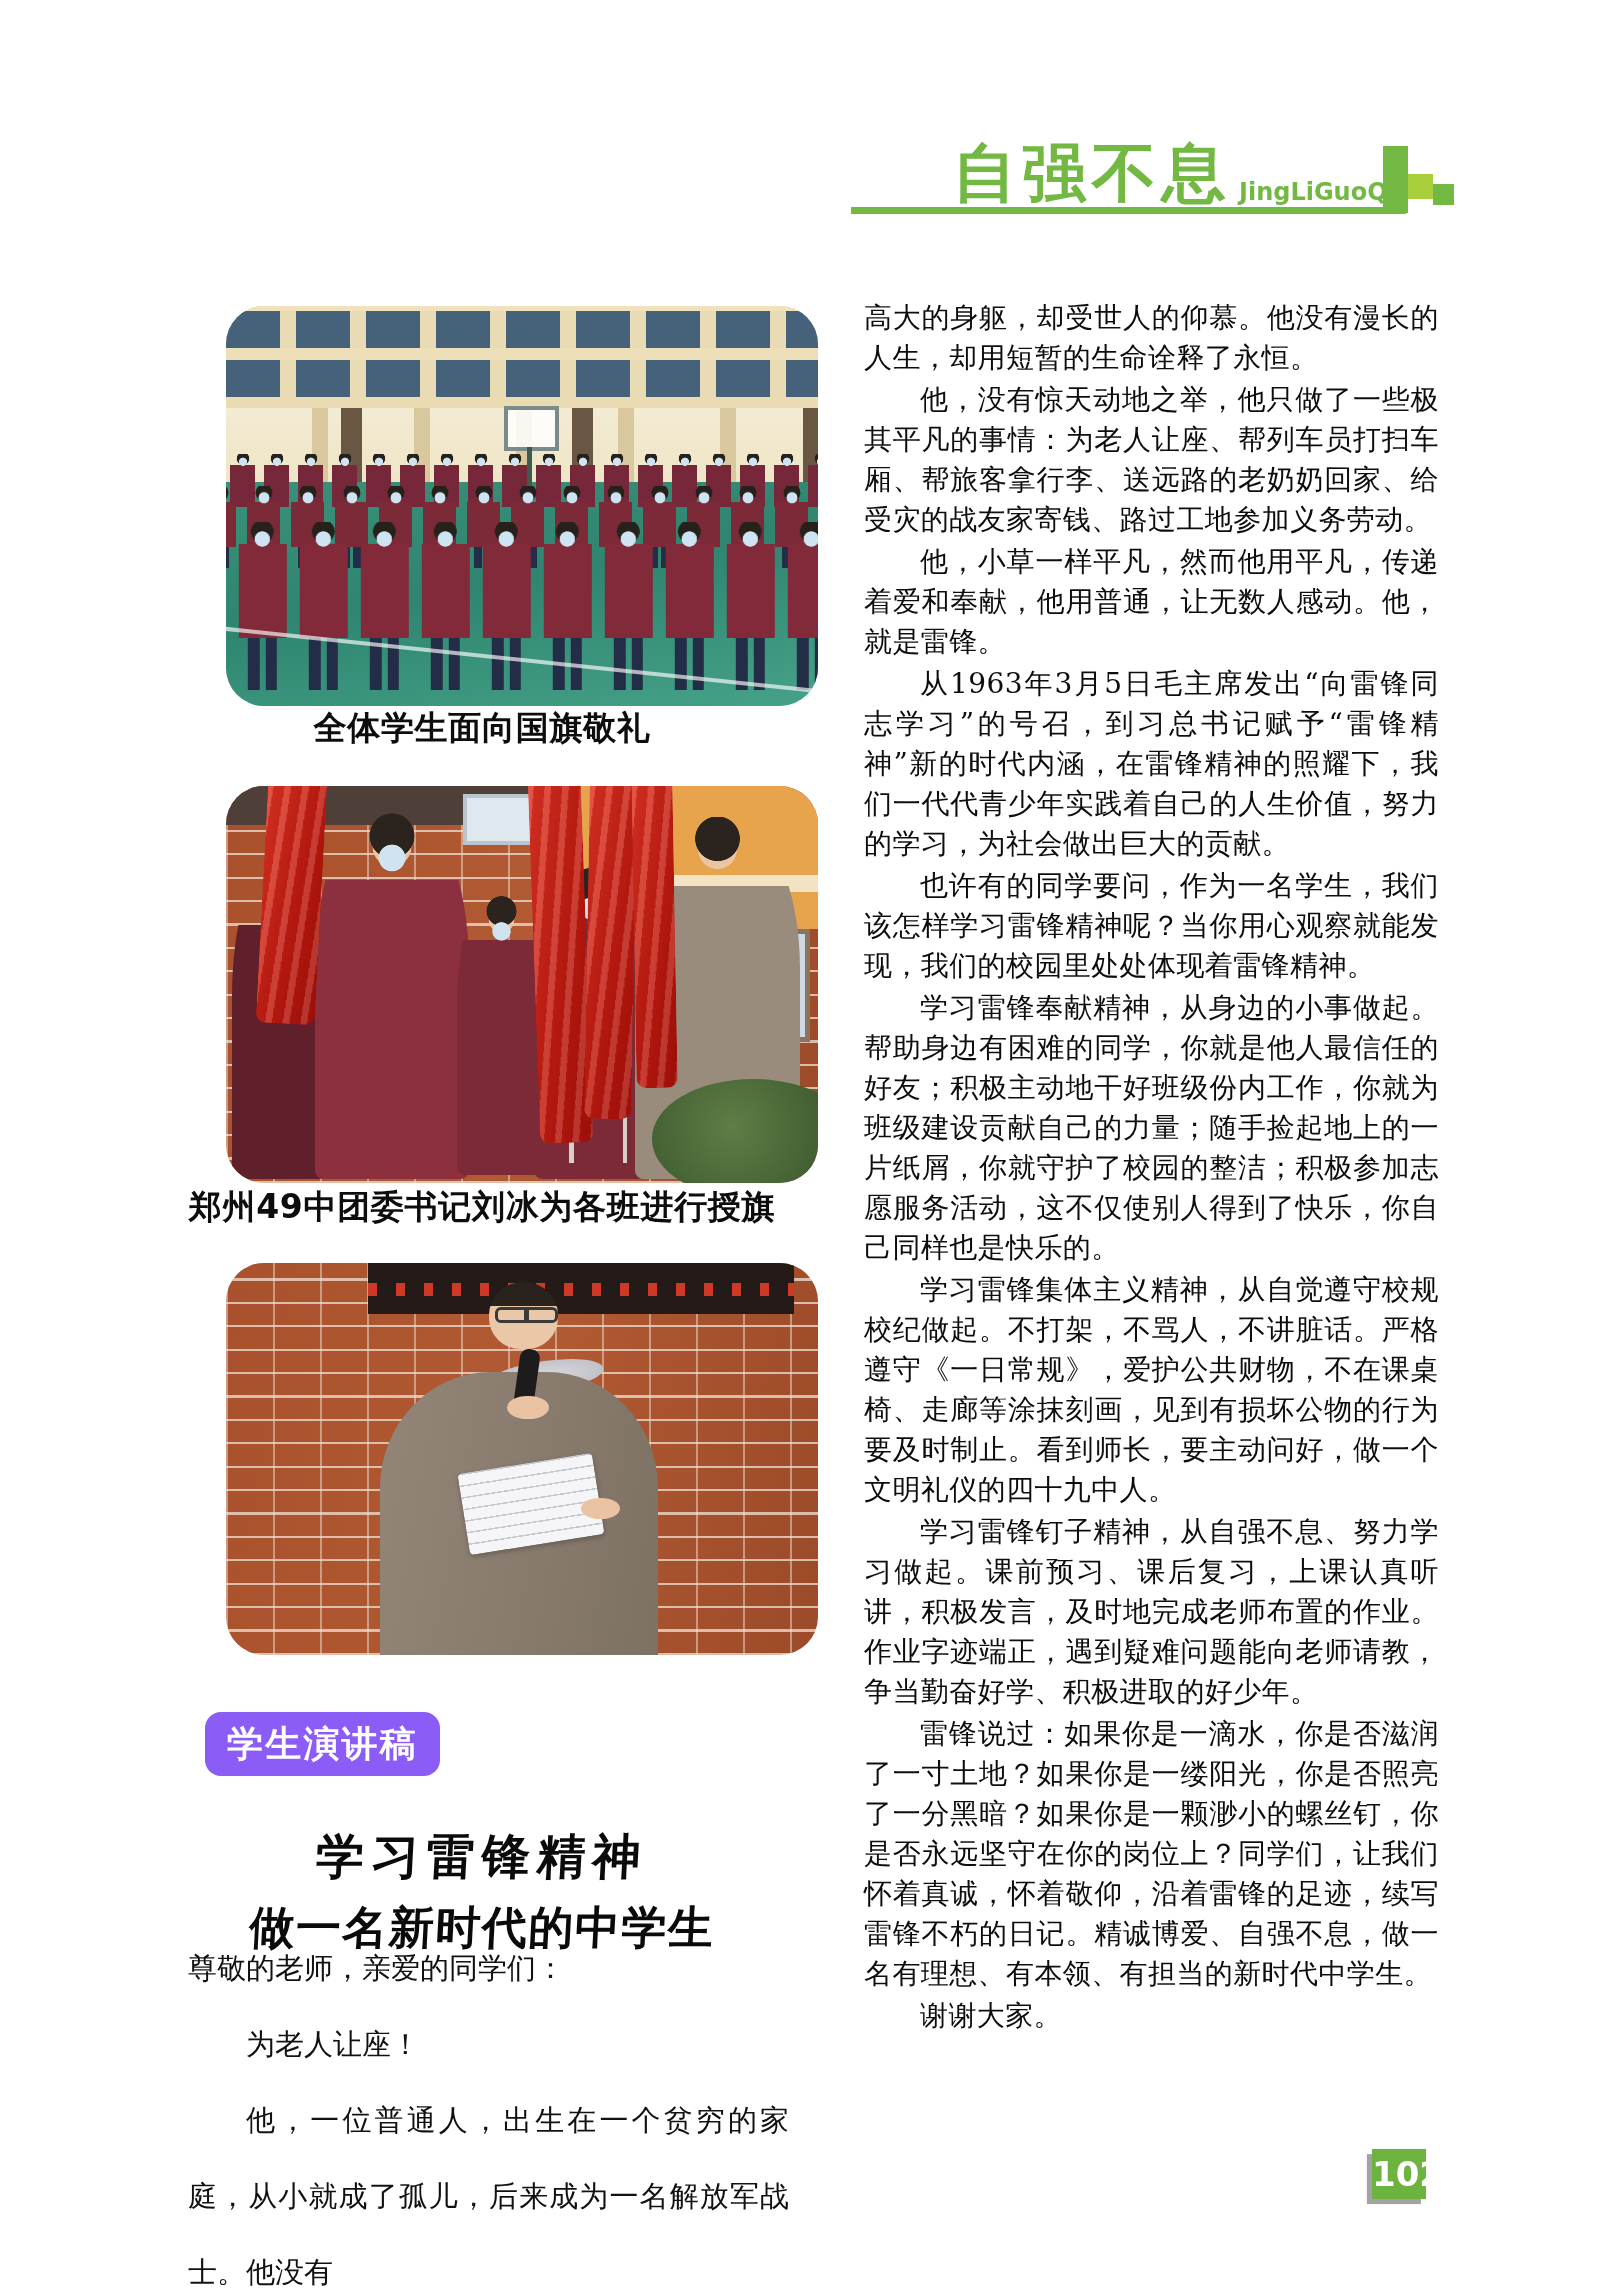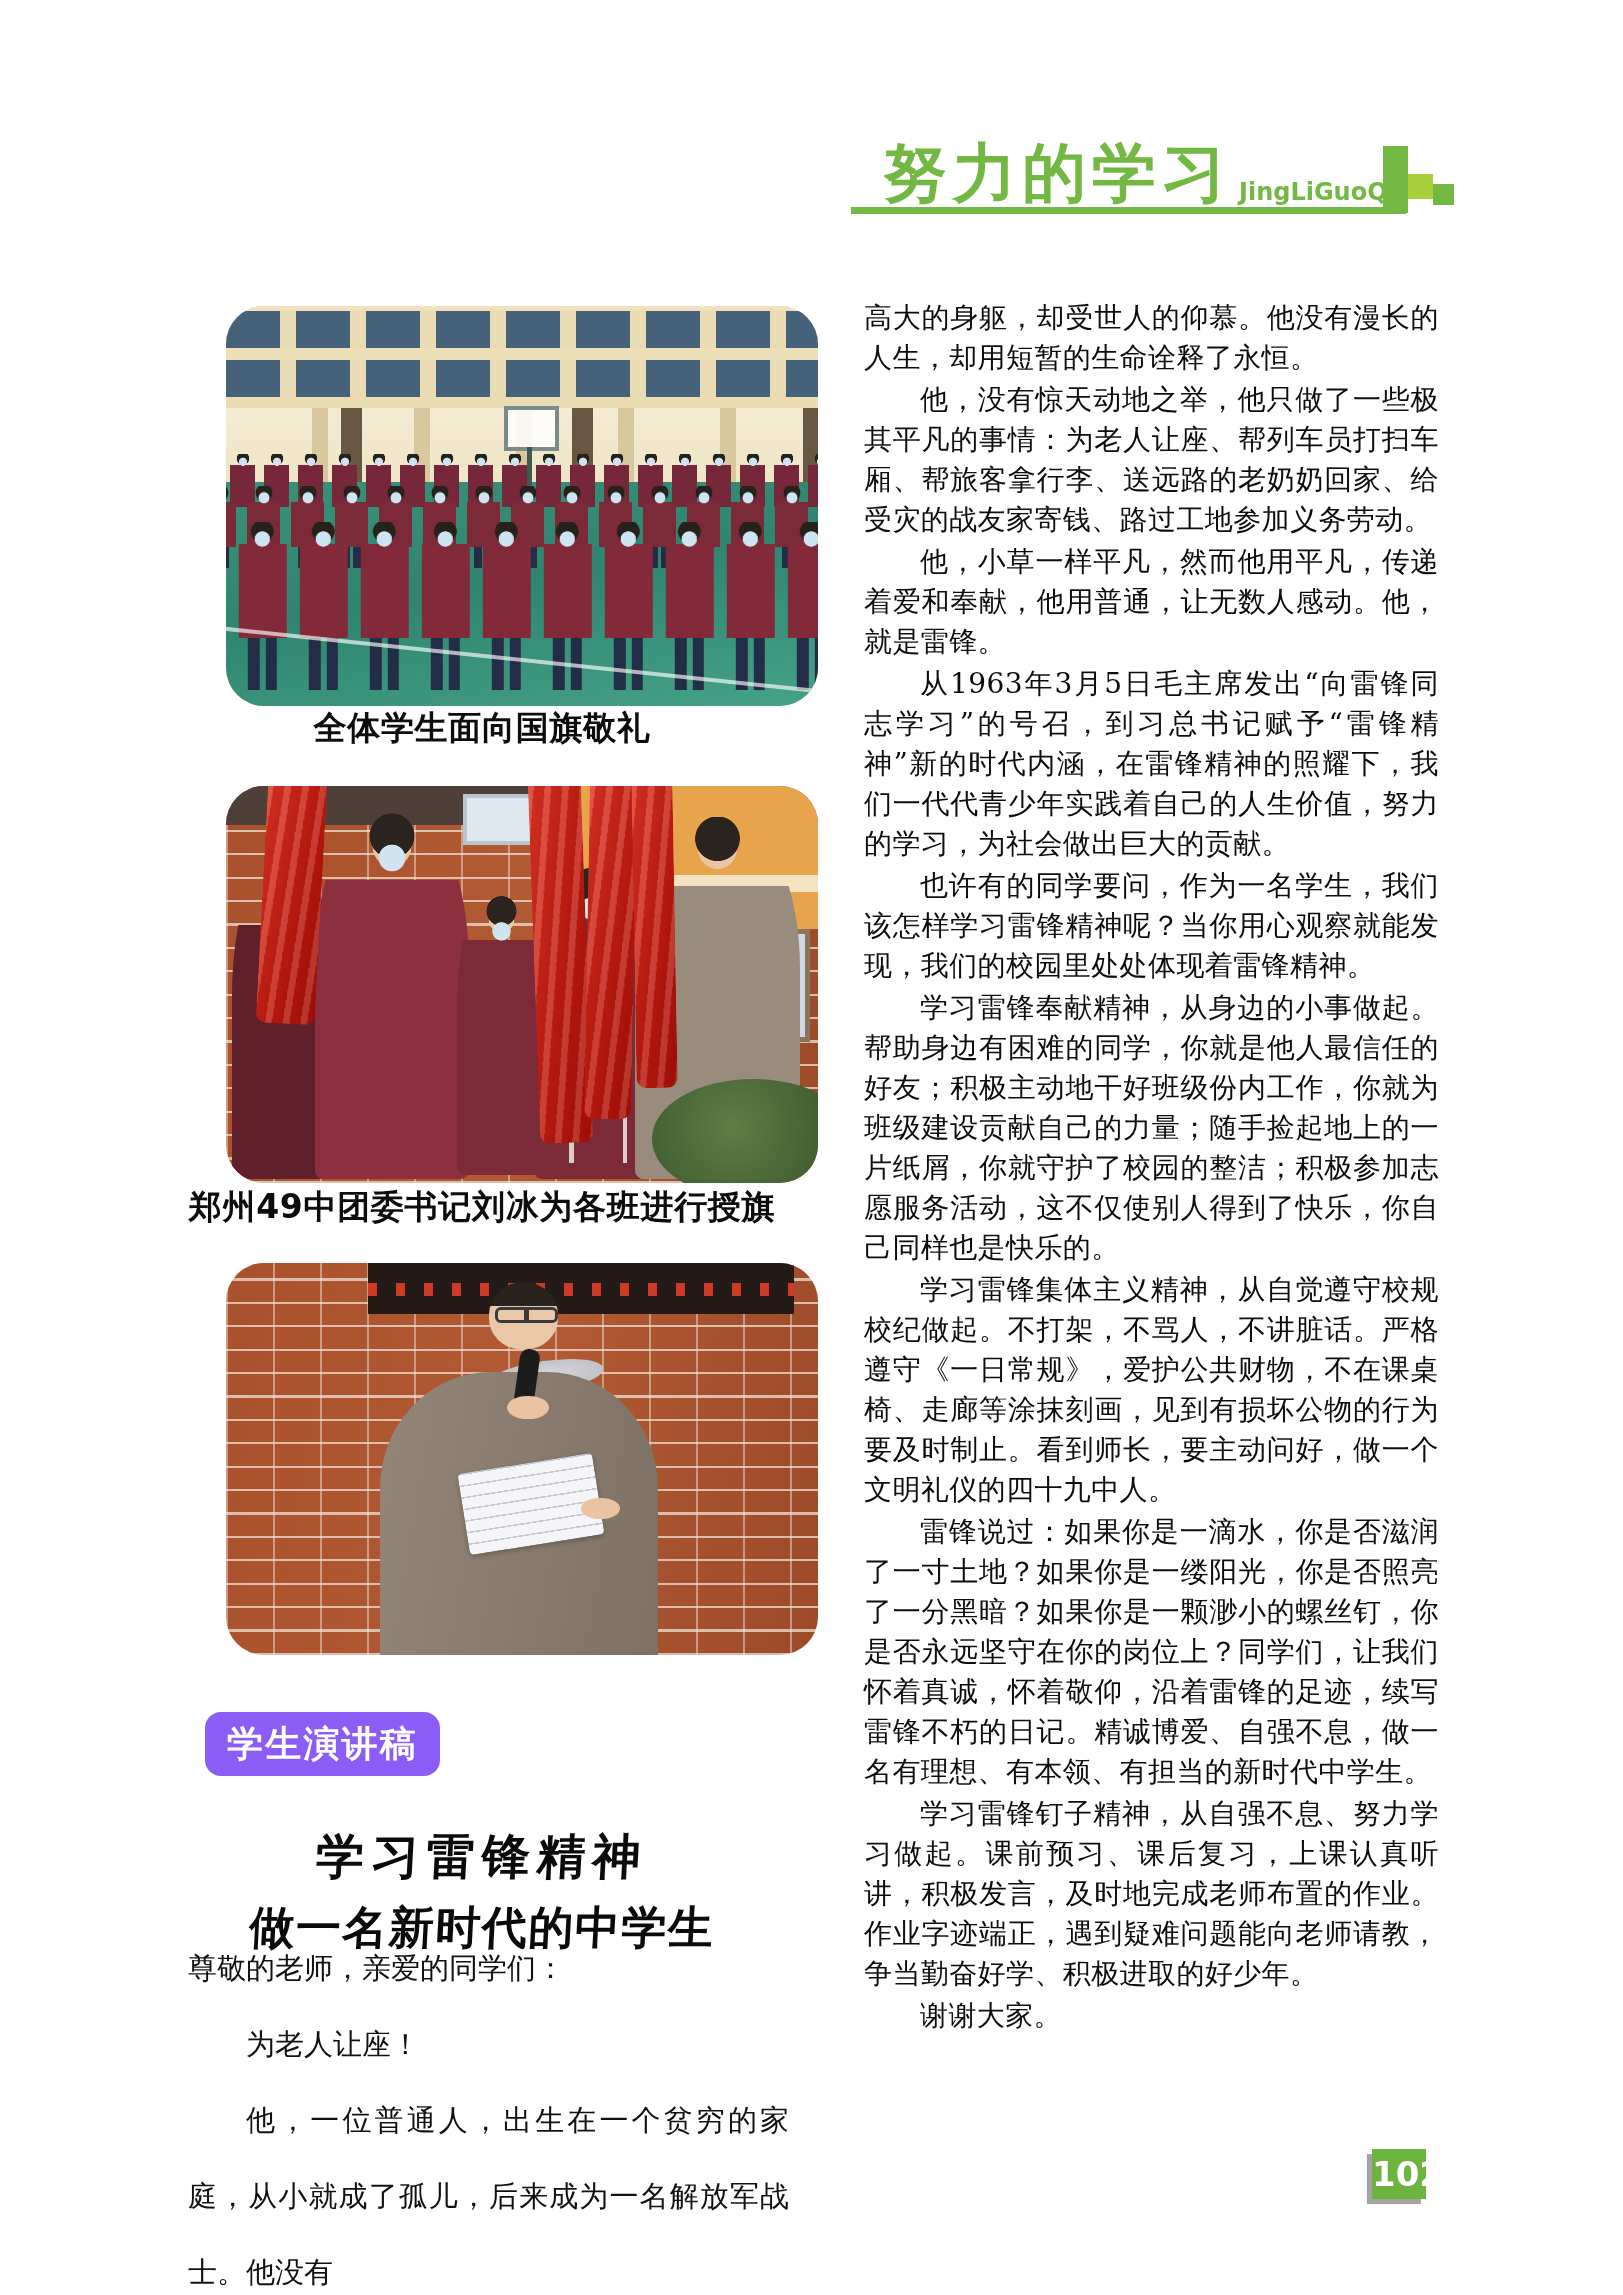--- a/index.html
+++ b/index.html
@@ -141,21 +141,21 @@
       box-shadow:-5.1px 5.1px 0 #a3a3a3;color:#fff;font-family:"DejaVu Sans",sans-serif;font-weight:700;
       font-size:34px;line-height:50px;text-align:center;}
 </style>
 </head>
 <body>
 
 <div class="page">
 
   <div class="hdr-wrap">
     <div class="hdr-text">
-      <span class="hdr-title">努力的学习</span>
+      <span class="hdr-title">自强不息</span>
       <span class="hdr-pinyin">JingLiGuoQi</span>
     </div>
     <div class="hdr-line"></div>
   </div>
   <div class="sq sq-a"></div>
   <div class="sq sq-b"></div>
   <div class="sq sq-c"></div>
 
   <figure class="photo photo1">
     <div class="p1-building">
@@ -214,21 +214,21 @@
   </div>
 
   <div class="article">
     <p class="no-indent">高大的身躯，却受世人的仰慕。他没有漫长的人生，却用短暂的生命诠释了永恒。</p>
     <p>他，没有惊天动地之举，他只做了一些极其平凡的事情：为老人让座、帮列车员打扫车厢、帮旅客拿行李、送远路的老奶奶回家、给受灾的战友家寄钱、路过工地参加义务劳动。</p>
     <p>他，小草一样平凡，然而他用平凡，传递着爱和奉献，他用普通，让无数人感动。他，就是雷锋。</p>
     <p>从1963年3月5日毛主席发出“向雷锋同志学习”的号召，到习总书记赋予“雷锋精神”新的时代内涵，在雷锋精神的照耀下，我们一代代青少年实践着自己的人生价值，努力的学习，为社会做出巨大的贡献。</p>
     <p>也许有的同学要问，作为一名学生，我们该怎样学习雷锋精神呢？当你用心观察就能发现，我们的校园里处处体现着雷锋精神。</p>
     <p>学习雷锋奉献精神，从身边的小事做起。帮助身边有困难的同学，你就是他人最信任的好友；积极主动地干好班级份内工作，你就为班级建设贡献自己的力量；随手捡起地上的一片纸屑，你就守护了校园的整洁；积极参加志愿服务活动，这不仅使别人得到了快乐，你自己同样也是快乐的。</p>
     <p>学习雷锋集体主义精神，从自觉遵守校规校纪做起。不打架，不骂人，不讲脏话。严格遵守《一日常规》，爱护公共财物，不在课桌椅、走廊等涂抹刻画，见到有损坏公物的行为要及时制止。看到师长，要主动问好，做一个文明礼仪的四十九中人。</p>
+    <p>学习雷锋钉子精神，从自强不息、努力学习做起。课前预习、课后复习，上课认真听讲，积极发言，及时地完成老师布置的作业。作业字迹端正，遇到疑难问题能向老师请教，争当勤奋好学、积极进取的好少年。</p>
     <p>雷锋说过：如果你是一滴水，你是否滋润了一寸土地？如果你是一缕阳光，你是否照亮了一分黑暗？如果你是一颗渺小的螺丝钉，你是否永远坚守在你的岗位上？同学们，让我们怀着真诚，怀着敬仰，沿着雷锋的足迹，续写雷锋不朽的日记。精诚博爱、自强不息，做一名有理想、有本领、有担当的新时代中学生。</p>
-    <p>学习雷锋钉子精神，从自强不息、努力学习做起。课前预习、课后复习，上课认真听讲，积极发言，及时地完成老师布置的作业。作业字迹端正，遇到疑难问题能向老师请教，争当勤奋好学、积极进取的好少年。</p>
     <p>谢谢大家。</p>
   </div>
 
   <div class="pageno">102</div>
 
 </div>
 
 
 </body></html>

